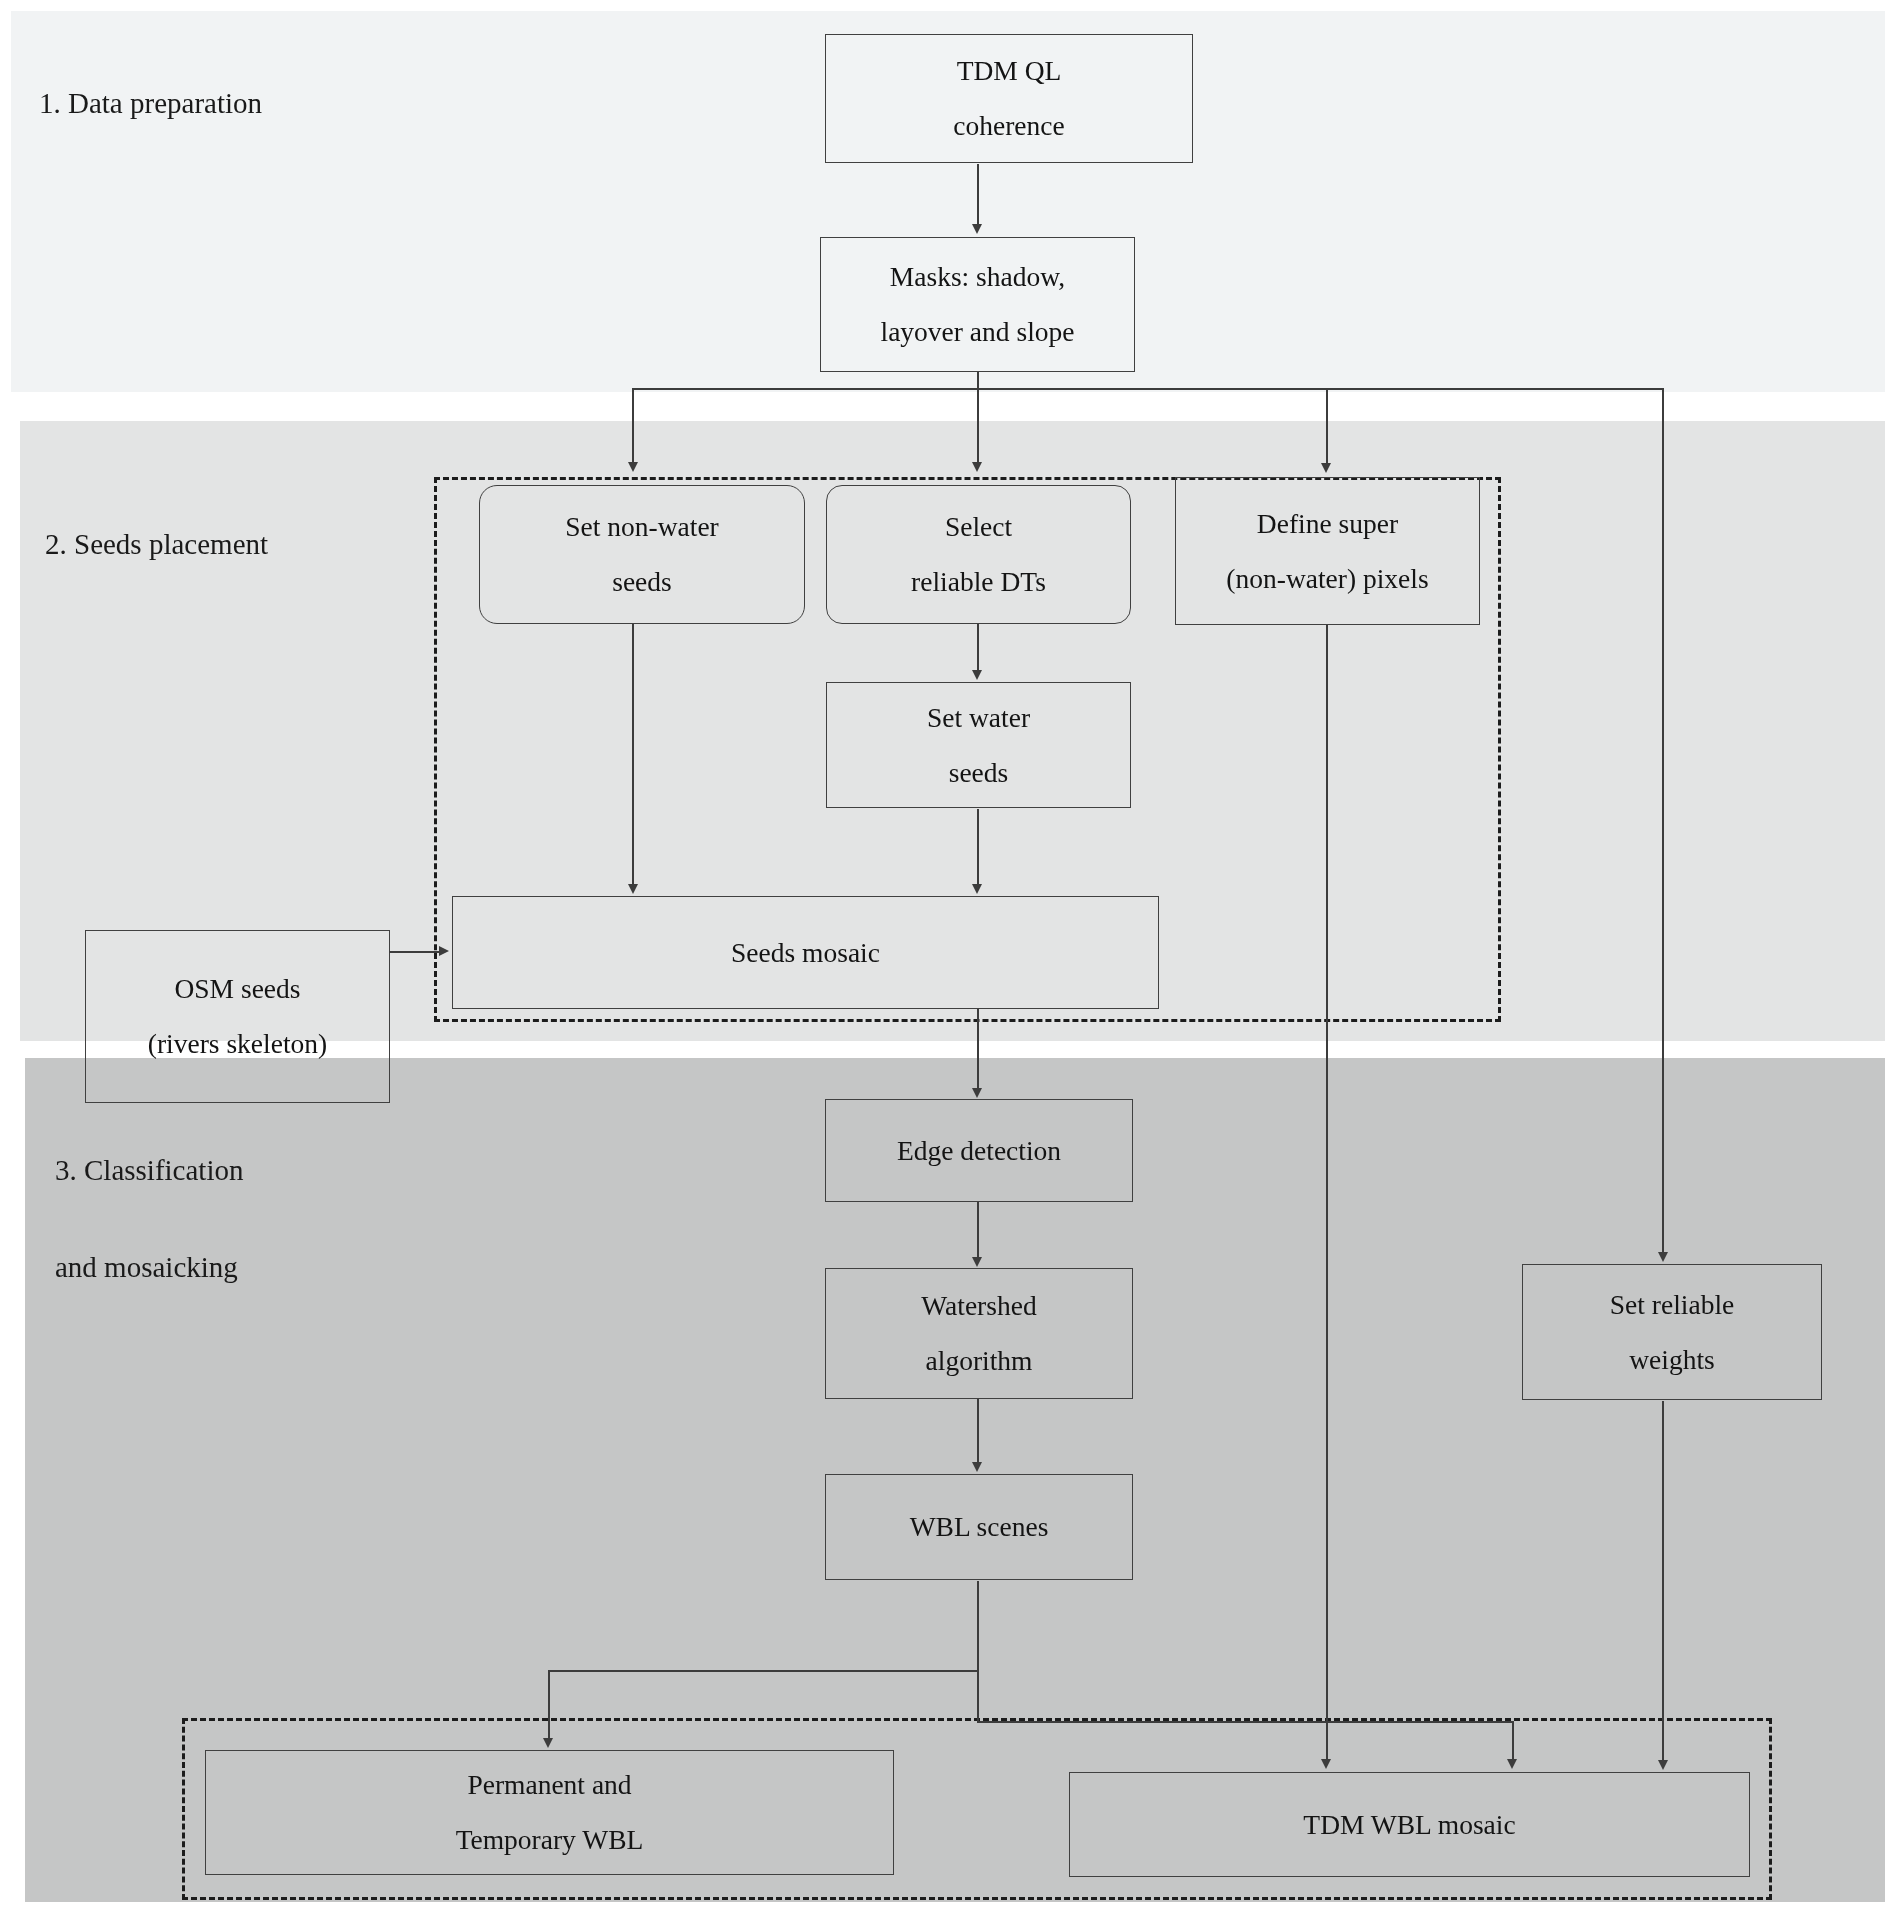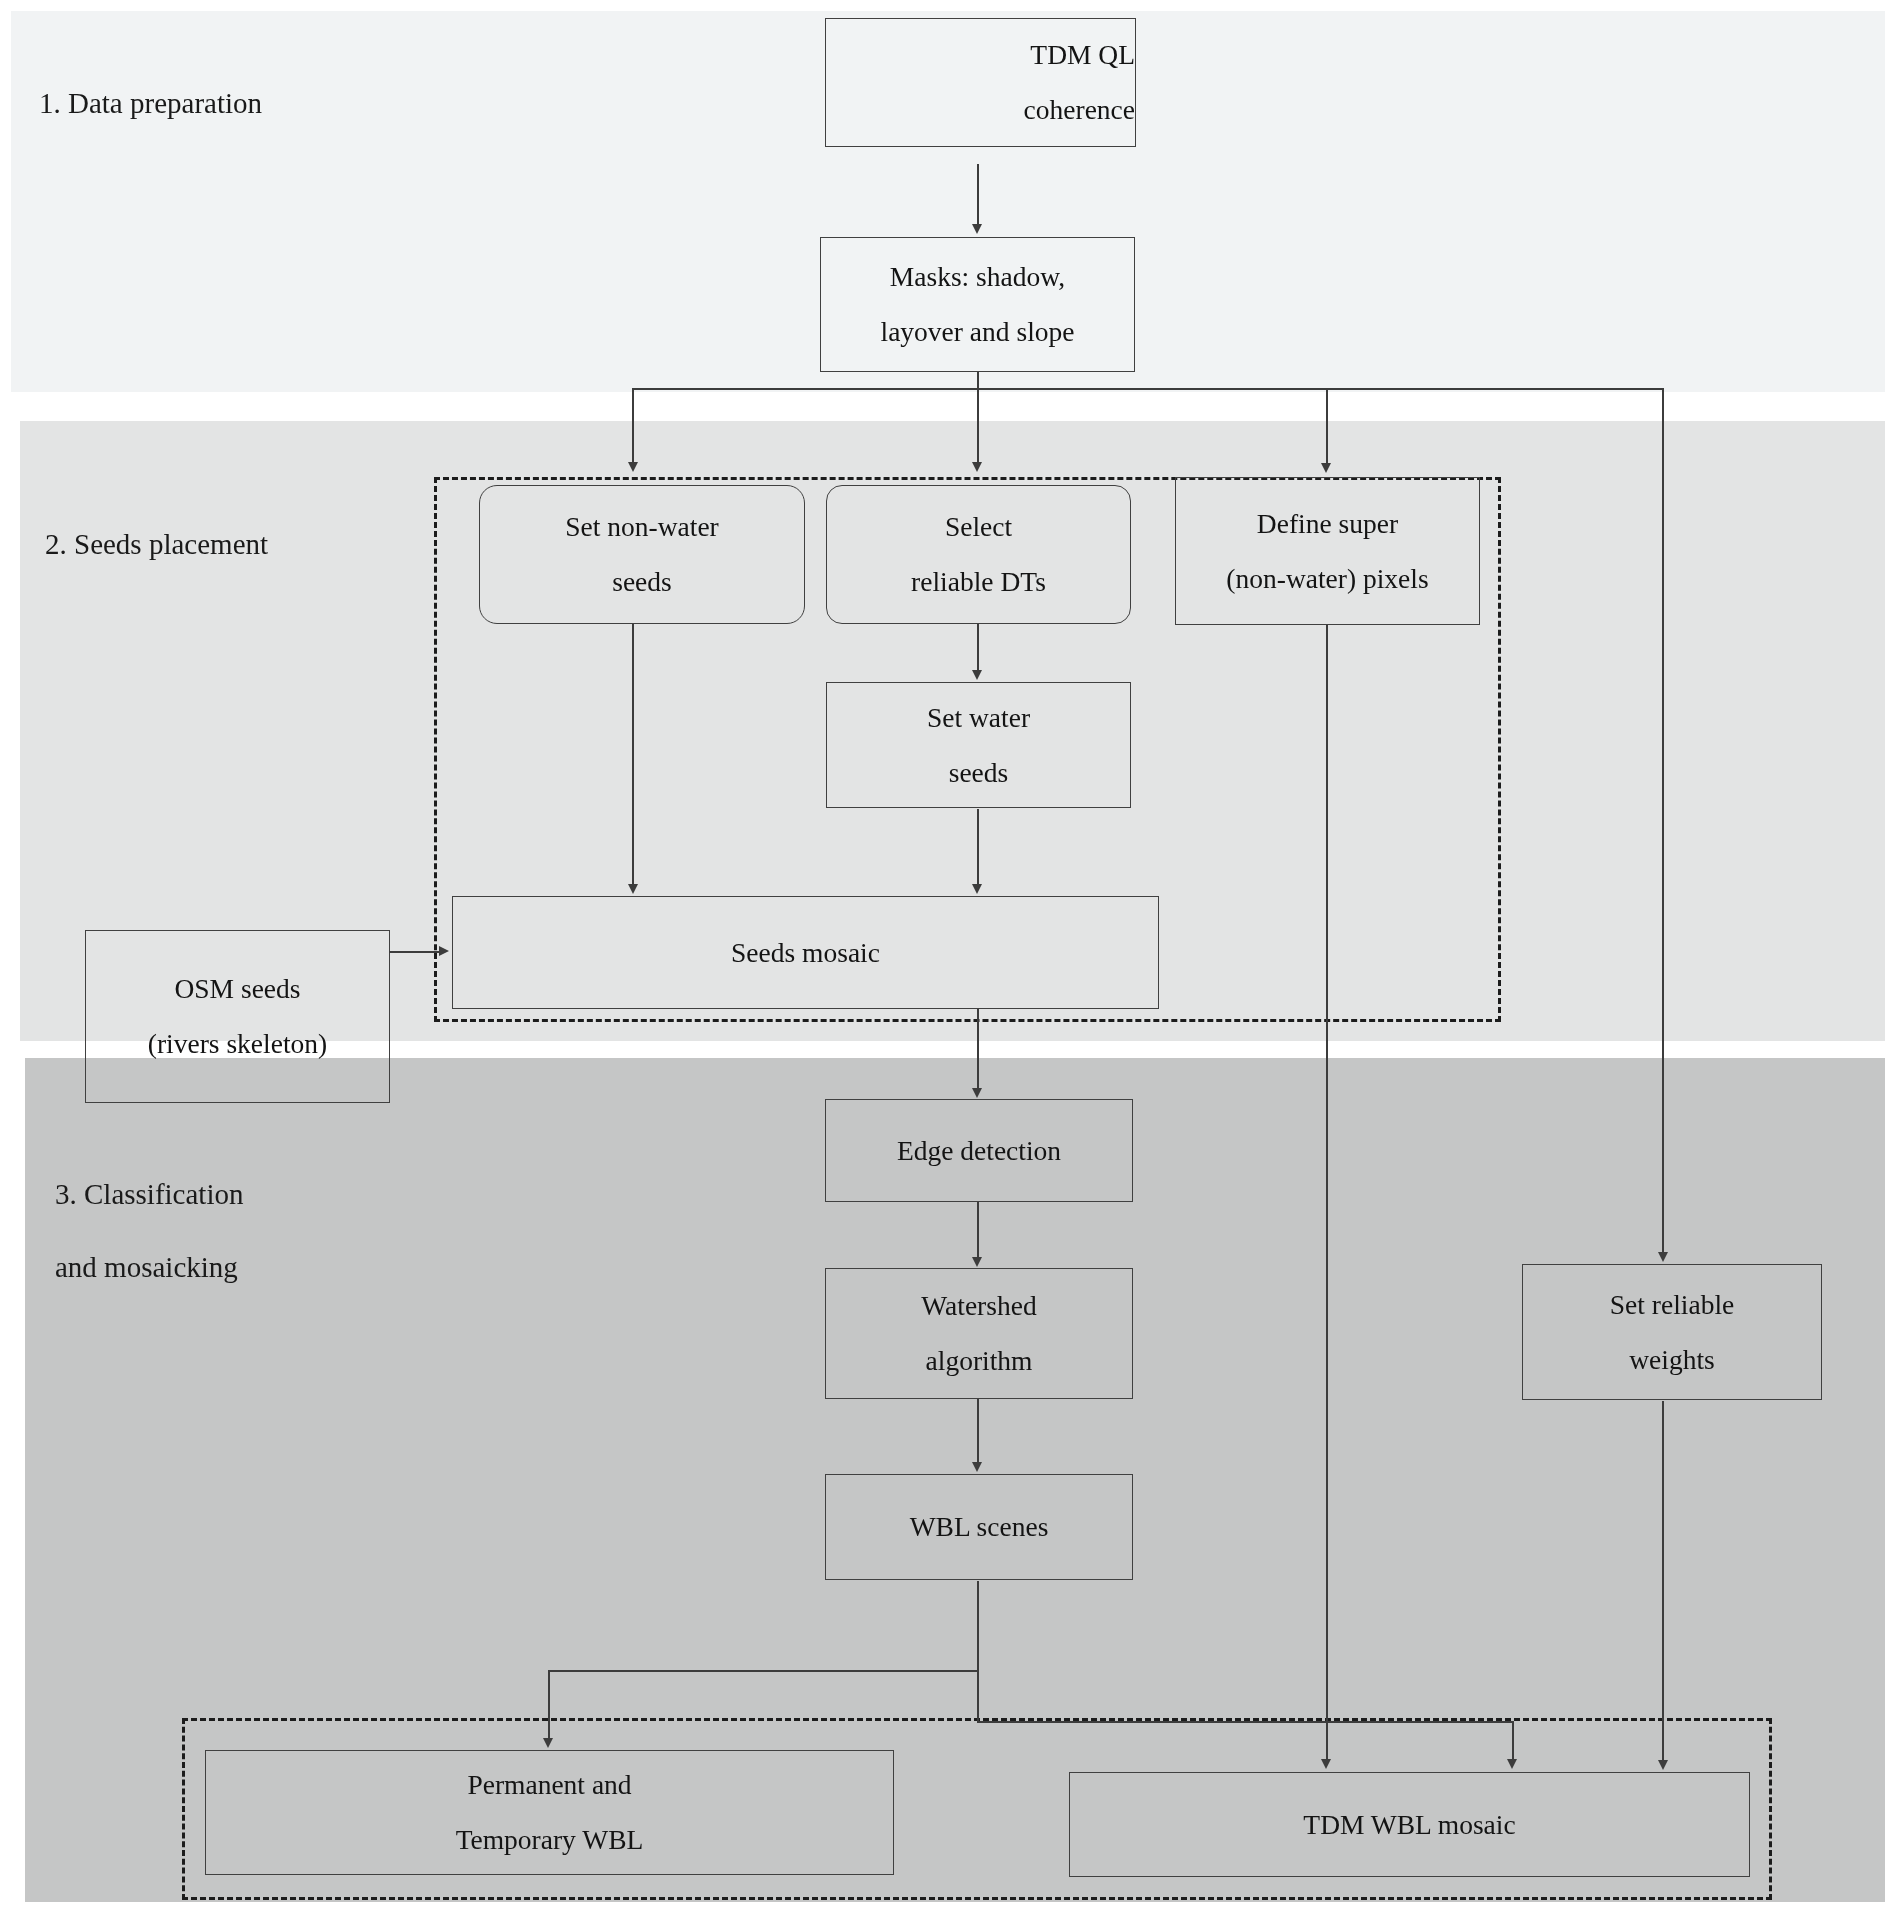--- a/index.html
+++ b/index.html
@@ -39,27 +39,27 @@
 <div id="canvas">
 
   <div id="band1" class="band"></div>
   <div id="band2" class="band"></div>
   <div id="band3" class="band"></div>
 
   <div class="caption" style="left:39px; top:88px;">1. Data preparation</div>
 
   <div class="caption" style="left:45px; top:529px;">2. Seeds placement</div>
 
-  <div class="caption" style="left:55px; top:1155px;margin-top:24px;">3. Classification</div>
+  <div class="caption" style="left:55px; top:1155px;">3. Classification</div>
   <div class="caption" style="left:55px; top:1252px;">and mosaicking</div>
 
   <div class="dashgroup" style="left:434px; top:477px; width:1067px; height:545px;"></div>
   <div class="dashgroup" style="left:182px; top:1718px; width:1590px; height:182px;"></div>
 
-  <div class="box" style="left:825px; top:18px; width:311px; height:129px;align-items:flex-end;">
+  <div class="box" style="left:825px; top:34px; width:368px; height:129px;">
     <span class="ln">TDM QL</span>
     <span class="ln">coherence</span>
   </div>
 
   <div class="box" style="left:820px; top:237px; width:315px; height:135px;">
     <span class="ln">Masks: shadow,</span>
     <span class="ln">layover and slope</span>
   </div>
 
   <div class="box" style="left:479px; top:485px; width:326px; height:139px;border-radius:18px;">

